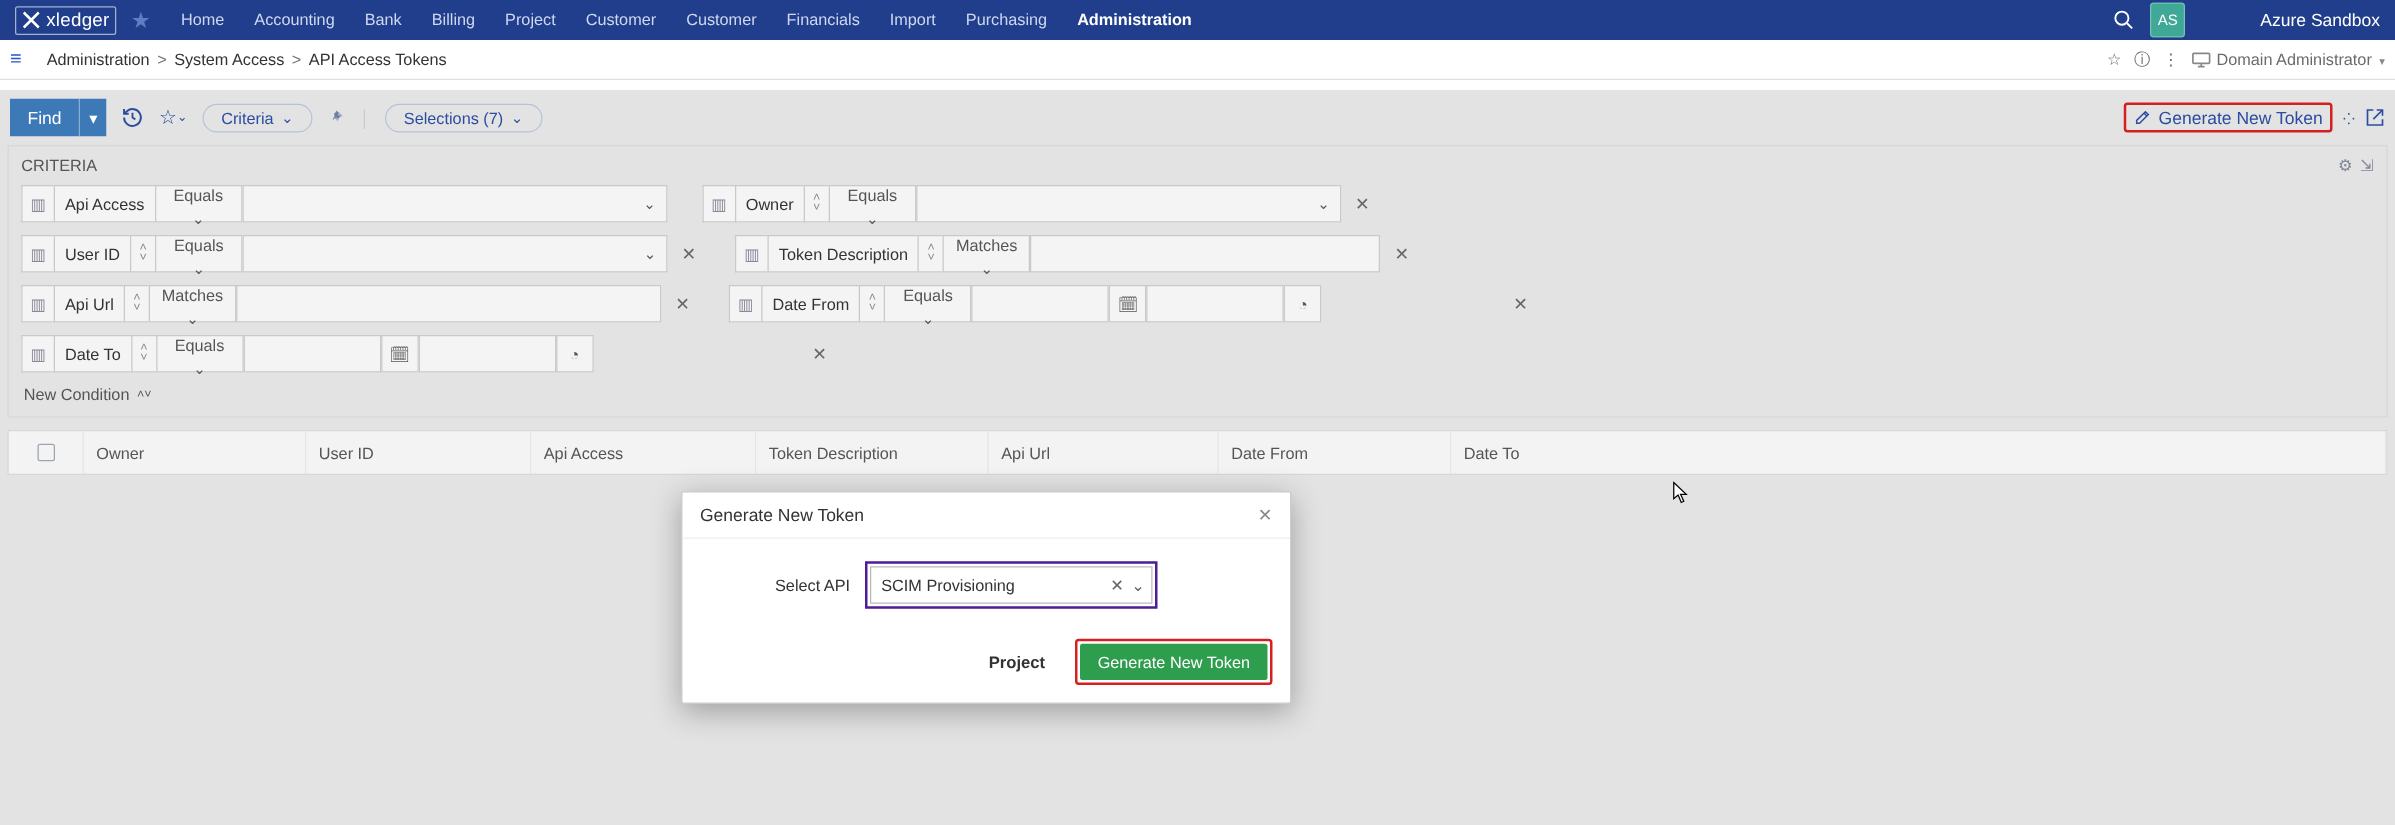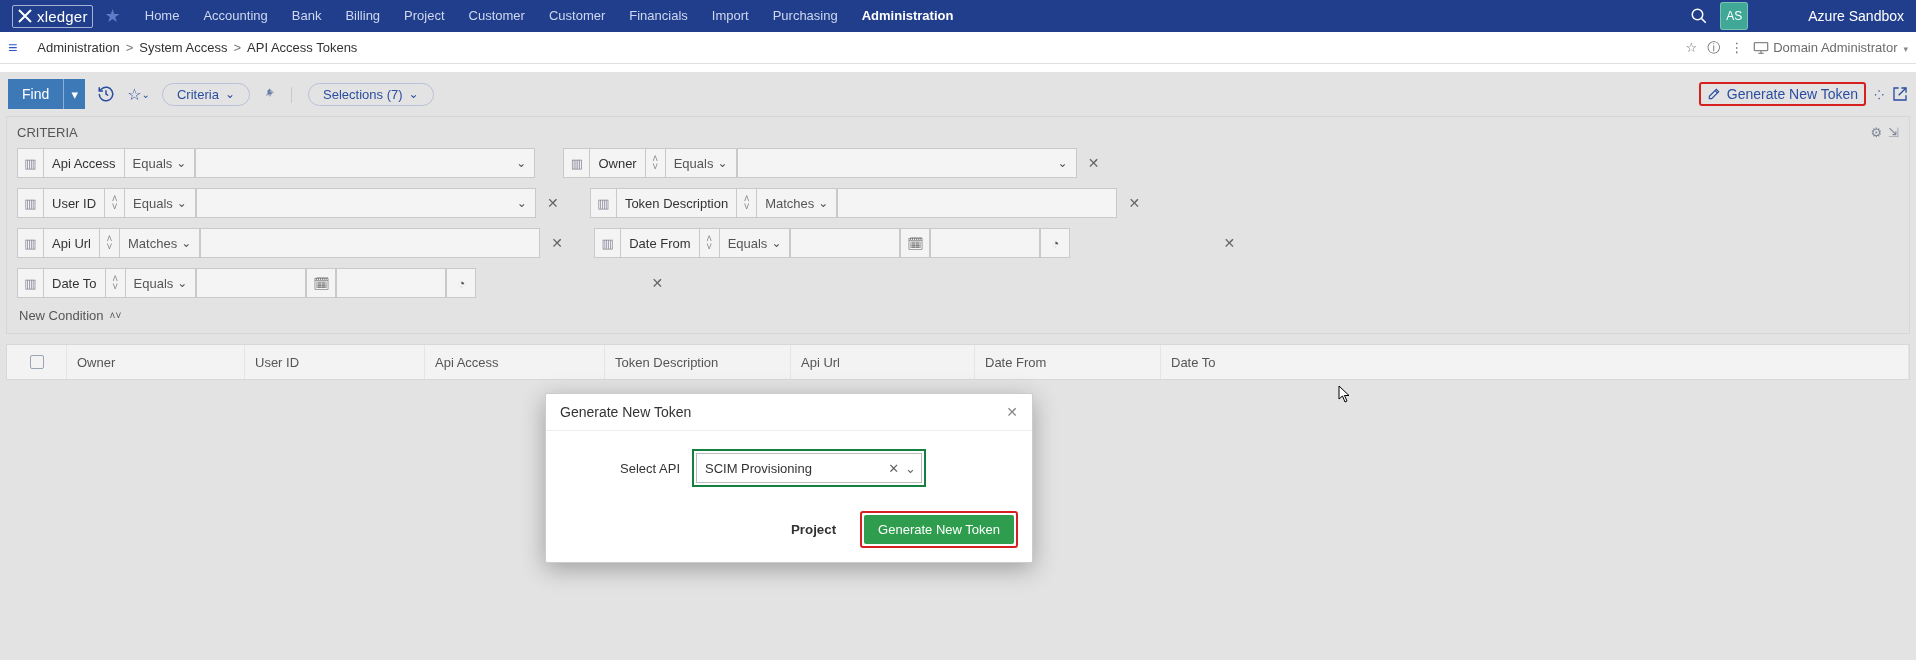--- a/index.html
+++ b/index.html
@@ -52,21 +52,21 @@
   .criteria-panel { margin:0 6px 10px 6px; border:1px solid #d7d7d7; background:rgba(255,255,255,0.0); }
   .criteria-header { display:flex; align-items:center; padding:8px 10px 4px; color:#555; }
   .criteria-header .tools { margin-left:auto; display:flex; gap:6px; color:#808896;}
   .criteria-body { padding:4px 10px 10px; }
   .criteria-row { display:flex; gap:28px; margin-bottom:10px; }
   .cond { display:flex; align-items:center; gap:0; }
   .cond .seg { border:1px solid #c9c9c9; background:rgba(255,255,255,.6); height:30px; display:flex; align-items:center; padding:0 8px; color:#555;}
   .cond .seg.first { border-right:none; color:#889; width:26px; justify-content:center;}
   .cond .seg.label { min-width:72px; font-weight:500; color:#333; border-right:none;}
   .cond .seg.sort { width:20px; border-left:1px solid #c9c9c9; border-right:none; color:#888; justify-content:center; padding:0;}
-  .cond .seg.op { min-width:70px; gap:4px; }
+  .cond .seg.op { min-width:70px; gap:4px;flex-direction:column; }
   .cond .seg.val { min-width:340px; justify-content:space-between;}
   .cond .seg.val.narrow { min-width:110px; }
   .cond .seg.iconcell { width:30px; justify-content:center; padding:0;}
   .cond .x { margin-left:8px; color:#666; font-size:14px; width:18px; text-align:center;}
   .sort-glyph { font-size:10px; line-height:8px; display:flex; flex-direction:column; }
   .new-cond { display:flex; align-items:center; gap:6px; color:#555; padding-left:2px;}
 
   
   .table-wrap { margin:0 6px; border:1px solid #d7d7d7; }
   .thead { display:flex; align-items:center; height:34px; background:rgba(249,249,249,.7); }
@@ -83,21 +83,21 @@
 
   
   .modal { position:absolute; top:393px; left:545px; width:488px; background:#fff; box-shadow:0 6px 24px rgba(0,0,0,.3); border-radius:2px; overflow:hidden; border:1px solid #ccc;}
   .modal-head { display:flex; align-items:center; padding:10px 14px; font-size:14px; color:#333; border-bottom:1px solid #eee;}
   .modal-head .close-x { margin-left:auto; color:#888; font-size:14px;}
   .modal-body { padding:18px 14px 14px; display:flex; align-items:center; gap:12px;}
   .modal-body .lbl { flex:0 0 120px; text-align:right; color:#333;}
   .select-wrap { flex:1; position:relative;}
   .select-input { width:100%; height:30px; border:1px solid #bbb; padding:0 40px 0 8px; font-size:13px; color:#333; background:#fff; }
   .input-icons { position:absolute; right:6px; top:0; bottom:0; display:flex; align-items:center; gap:6px; color:#666;}
-  .select-red { border:2px solid #15803d; padding:2px; display:flex;}
+  .select-red { border:2px solid #4c1d95; padding:2px; display:flex;}
   .modal-foot { display:flex; justify-content:flex-end; gap:14px; padding:10px 14px 14px;}
   .btn-cancel { background:none; border:none; font-weight:600; color:#333; padding:6px 10px; cursor:pointer;}
   .btn-gen { background:#2e9e4e; color:#fff; border:none; padding:7px 14px; font-size:13px; border-radius:2px; cursor:pointer;}
   .btn-gen-wrap { border:2px solid #d52020; padding:2px; border-radius:3px;}
 
   .cursor-img { position:absolute; top:385px; left:1338px; font-size:14px; color:#000;}
   svg { display:block; }
 </style>
 </head>
 <body>

